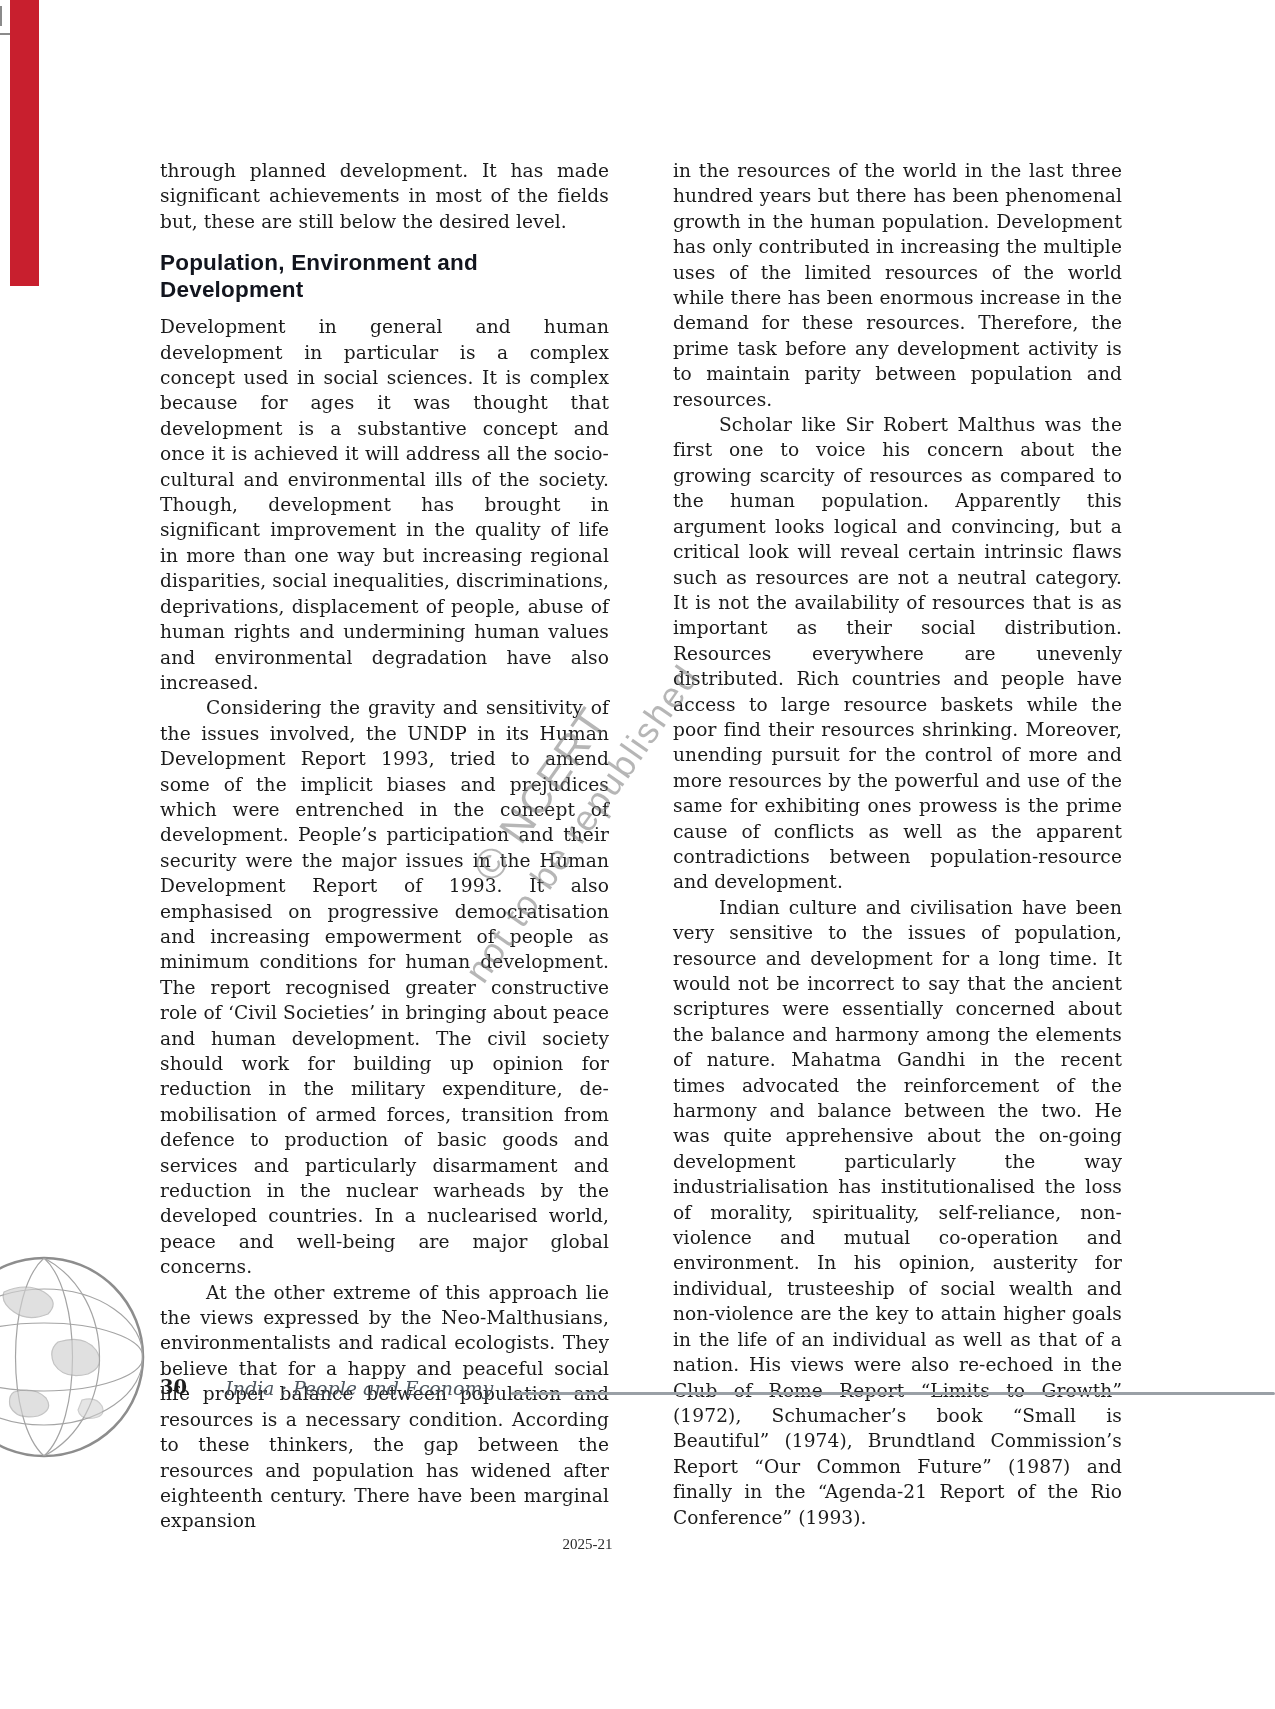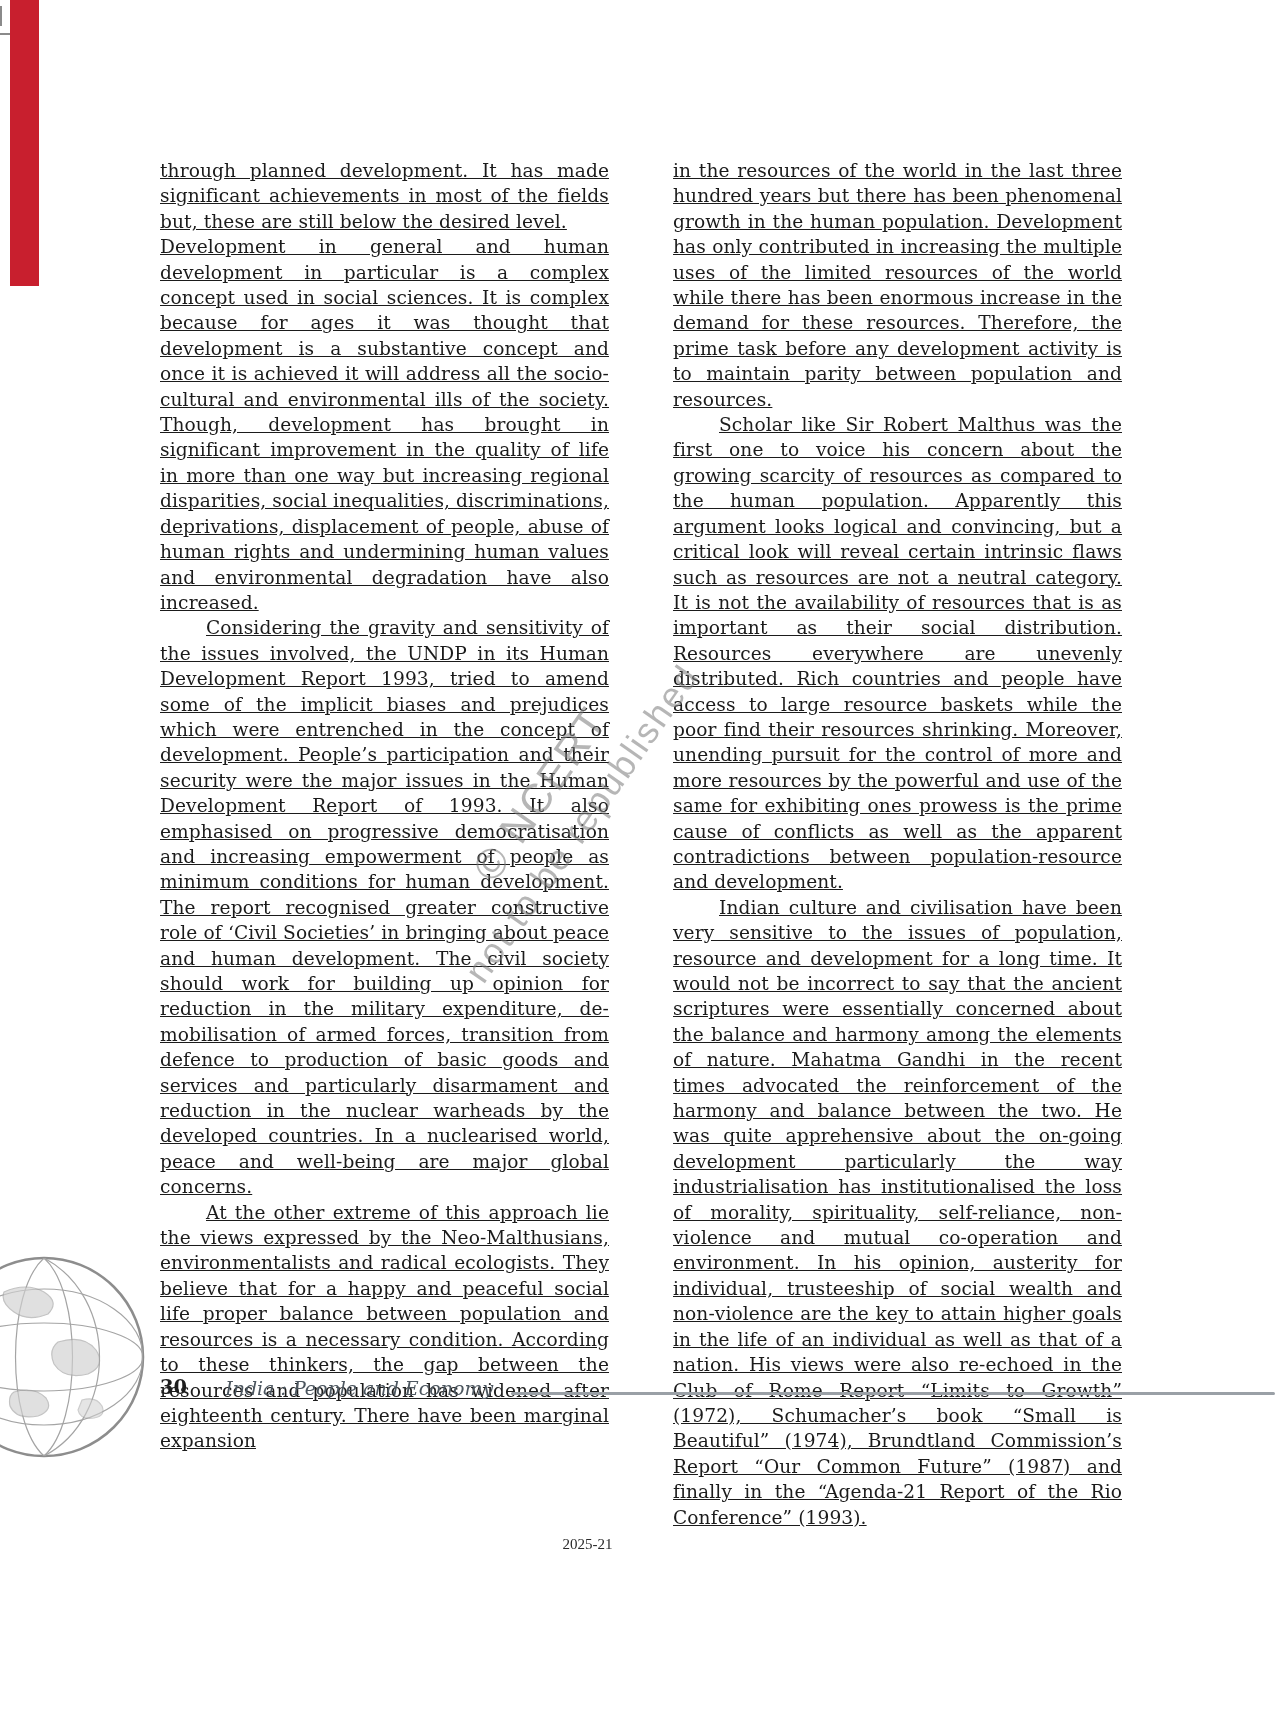--- a/index.html
+++ b/index.html
@@ -22,21 +22,20 @@
   .crop-v { position: absolute; left: 0; top: 6px; width: 2px; height: 20px; background: #8a8a8a; }
 
   .col {
     position: absolute;
     top: 158px;
     width: 449px;
     text-align: justify;
     font-size: 18.6px;
     line-height: 25.4px;
     letter-spacing: 0.1px;
-    text-decoration: underline;
   }
   .col-left  { left: 160px; }
   .col-right { left: 626px; margin-left: 47px; }
   .col p { margin: 0; }
   .col p.indent { text-indent: 46px; }
 
   .section-heading {
     font-family: "Liberation Sans", sans-serif;
     font-weight: bold;
     font-size: 22.5px;
@@ -103,20 +102,21 @@
 <body>
 
 <div class="page">
 
   <div class="crop-h"></div>
   <div class="crop-v"></div>
   <div class="spine-bar"></div>
 
   <div class="col col-left">
     <p>through planned development. It has made significant achievements in most of the fields but, these are still below the desired level.</p>
+    <h2 class="section-heading">Population, Environment and Development</h2>
     <p>Development in general and human development in particular is a complex concept used in social sciences. It is complex because for ages it was thought that development is a substantive concept and once it is achieved it will address all the socio-cultural and environmental ills of the society. Though, development has brought in significant improvement in the quality of life in more than one way but increasing regional disparities, social inequalities, discriminations, deprivations, displacement of people, abuse of human rights and undermining human values and environmental degradation have also increased.</p>
     <p class="indent">Considering the gravity and sensitivity of the issues involved, the UNDP in its Human Development Report 1993, tried to amend some of the implicit biases and prejudices which were entrenched in the concept of development. People’s participation and their security were the major issues in the Human Development Report of 1993. It also emphasised on progressive democratisation and increasing empowerment of people as minimum conditions for human development. The report recognised greater constructive role of ‘Civil Societies’ in bringing about peace and human development. The civil society should work for building up opinion for reduction in the military expenditure, de-mobilisation of armed forces, transition from defence to production of basic goods and services and particularly disarmament and reduction in the nuclear warheads by the developed countries. In a nuclearised world, peace and well-being are major global concerns.</p>
     <p class="indent">At the other extreme of this approach lie the views expressed by the Neo-Malthusians, environmentalists and radical ecologists. They believe that for a happy and peaceful social life proper balance between population and resources is a necessary condition. According to these thinkers, the gap between the resources and population has widened after eighteenth century. There have been marginal expansion</p>
   </div>
 
   <div class="col col-right">
     <p>in the resources of the world in the last three hundred years but there has been phenomenal growth in the human population. Development has only contributed in increasing the multiple uses of the limited resources of the world while there has been enormous increase in the demand for these resources. Therefore, the prime task before any development activity is to maintain parity between population and resources.</p>
     <p class="indent">Scholar like Sir Robert Malthus was the first one to voice his concern about the growing scarcity of resources as compared to the human population. Apparently this argument looks logical and convincing, but a critical look will reveal certain intrinsic flaws such as resources are not a neutral category. It is not the availability of resources that is as important as their social distribution. Resources everywhere are unevenly distributed. Rich countries and people have access to large resource baskets while the poor find their resources shrinking. Moreover, unending pursuit for the control of more and more resources by the powerful and use of the same for exhibiting ones prowess  is the prime cause of conflicts as well as the apparent contradictions between population-resource and development.</p>
     <p class="indent">Indian culture and civilisation have been very sensitive to the issues of population, resource and development for a long time. It would not be incorrect to say that the ancient scriptures were essentially concerned about the balance and harmony among the elements of nature. Mahatma Gandhi in the recent times advocated the reinforcement of the harmony and balance between the two. He was quite apprehensive about the on-going development particularly the way industrialisation has institutionalised the loss of morality, spirituality, self-reliance, non-violence and mutual co-operation and environment. In his opinion, austerity for individual, trusteeship of social wealth and non-violence are the key to attain higher goals in the life of an individual as well as that of a nation. His views were also re-echoed in the Club of Rome Report “Limits to Growth” (1972), Schumacher’s book “Small is Beautiful” (1974), Brundtland Commission’s Report “Our Common Future” (1987) and finally in the “Agenda-21 Report of the Rio Conference” (1993).</p>
   </div>

